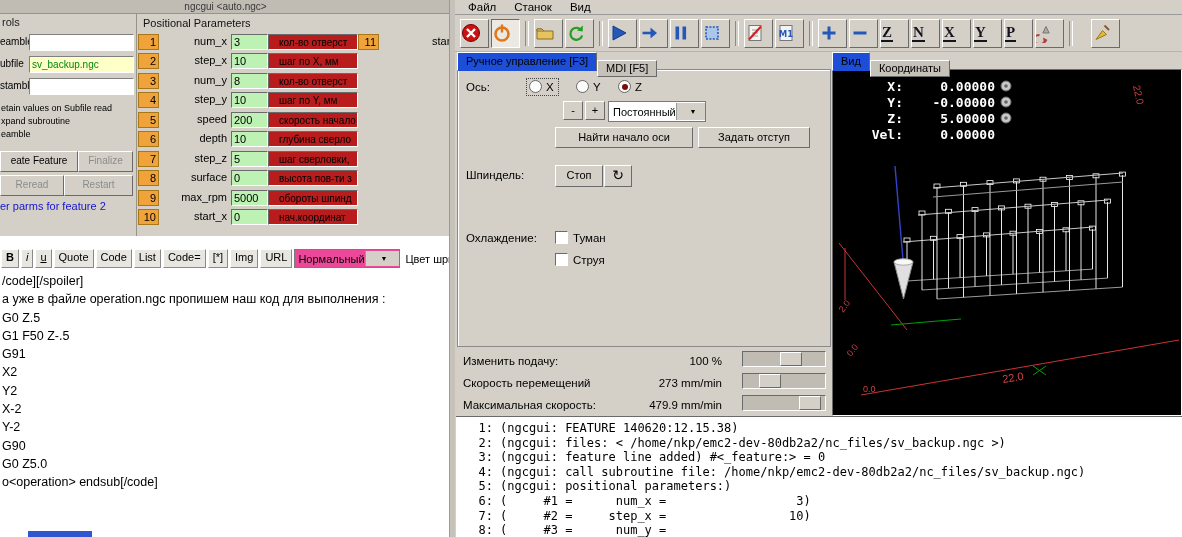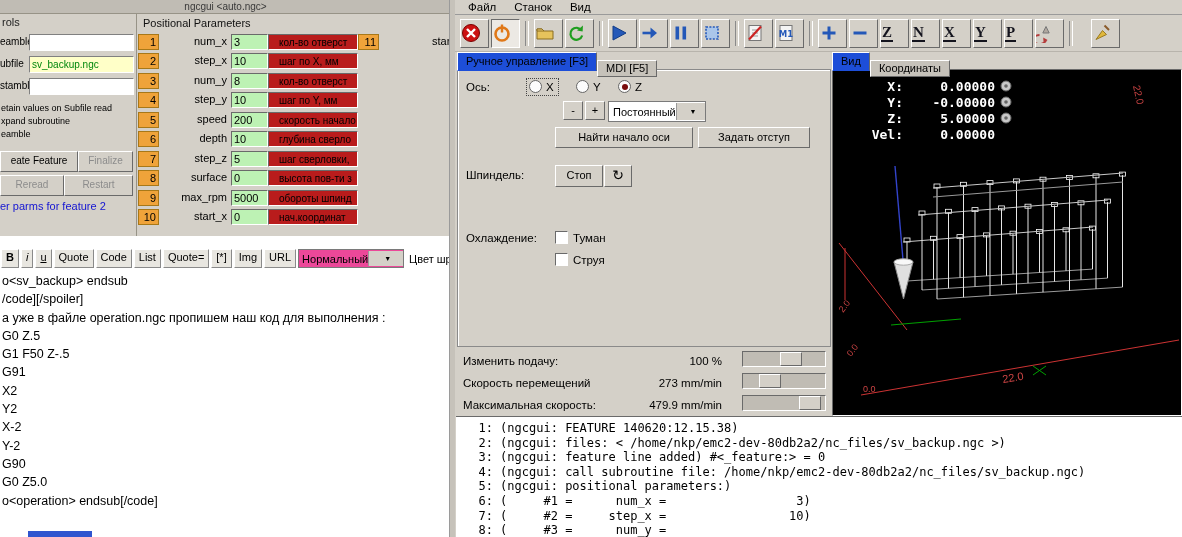--- a/index.html
+++ b/index.html
@@ -203,33 +203,32 @@
       </div>
     </div>
 
     <div id="bbtoolbar">
       <span class="bbtn bb-b">B</span>
       <span class="bbtn bb-i">i</span>
       <span class="bbtn bb-u">u</span>
       <span class="bbtn">Quote</span>
       <span class="bbtn">Code</span>
       <span class="bbtn">List</span>
-      <span class="bbtn">Quote=</span>
+      <span class="bbtn">Code=</span>
       <span class="bbtn">[*]</span>
       <span class="bbtn">Img</span>
       <span class="bbtn">URL</span>
       <span id="bbselect">
         <span>Нормальный</span>
         <span class="arrow">▼</span>
       </span>
       <span id="fontcolor-lab">Цвет шриф</span>
     </div>
 
     <div id="forum">
-      <div>o&lt;sv_backup&gt; endsub</div>
       <div>/code][/spoiler]</div>
       <div>а уже в файле operation.ngc пропишем наш код для выполнения :</div>
       <div>G0 Z.5</div>
       <div>G1 F50 Z-.5</div>
       <div>G91</div>
       <div>X2</div>
       <div>Y2</div>
       <div>X-2</div>
       <div>Y-2</div>
       <div>G90</div>

